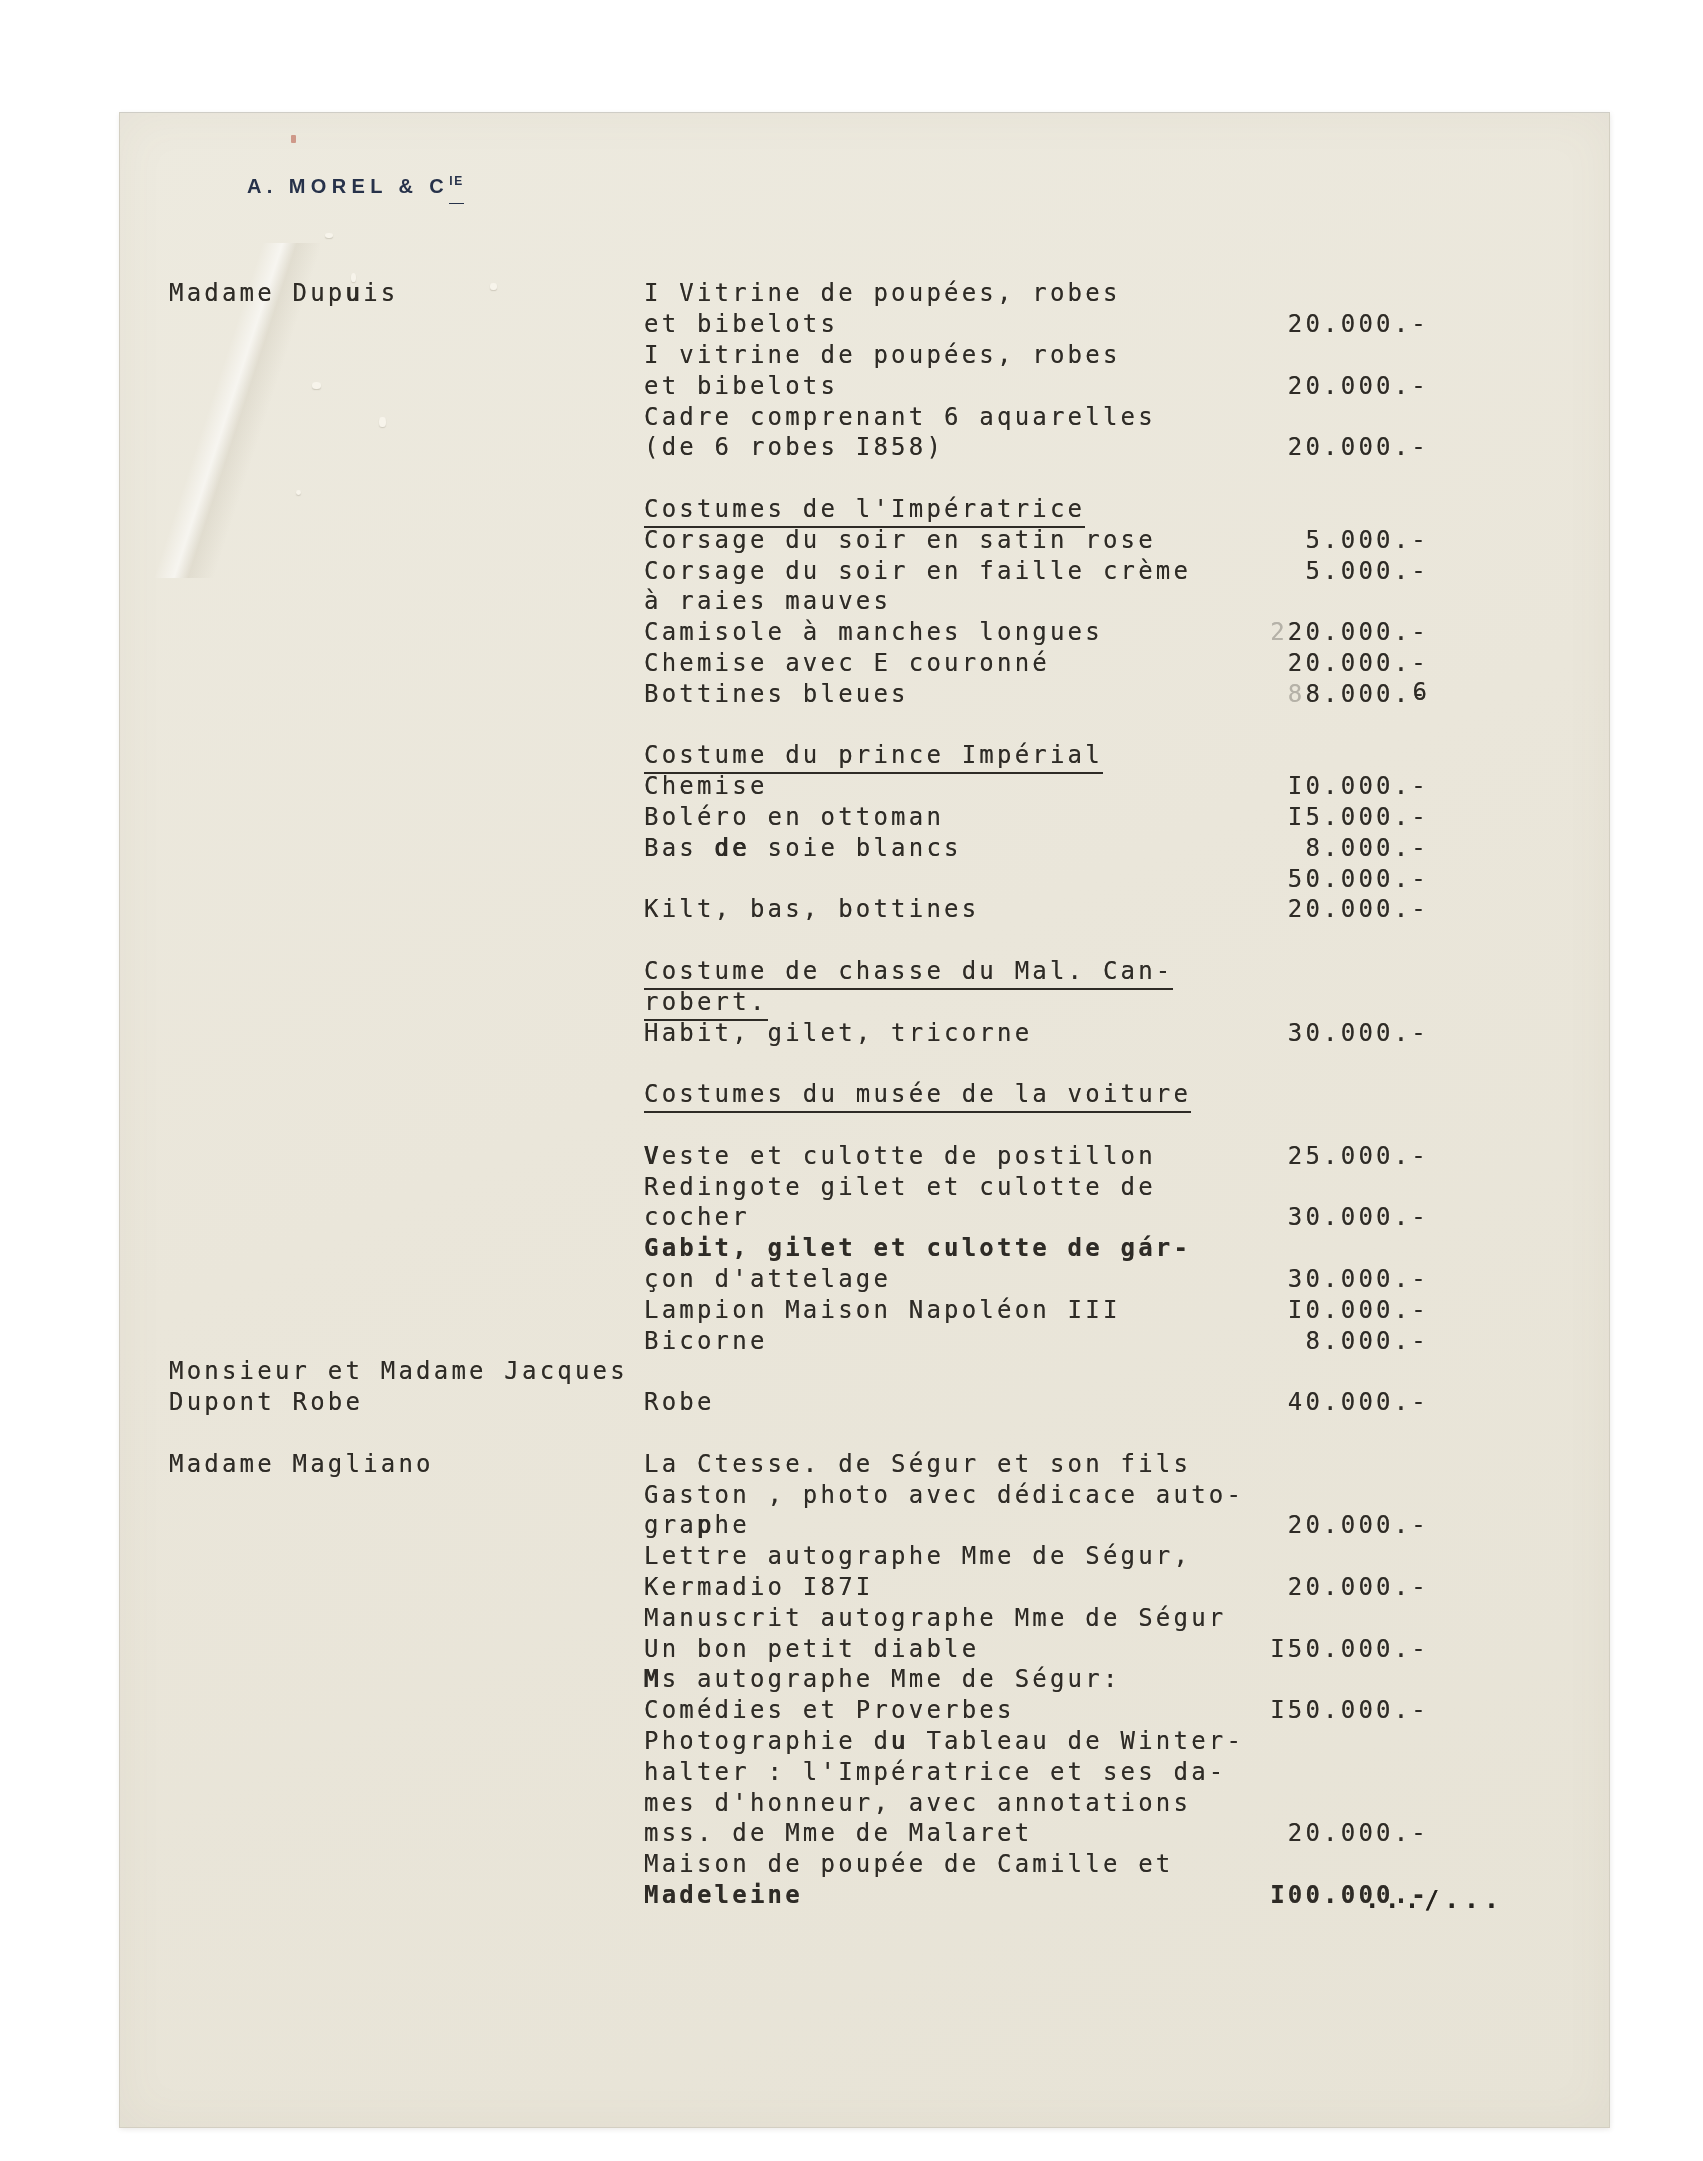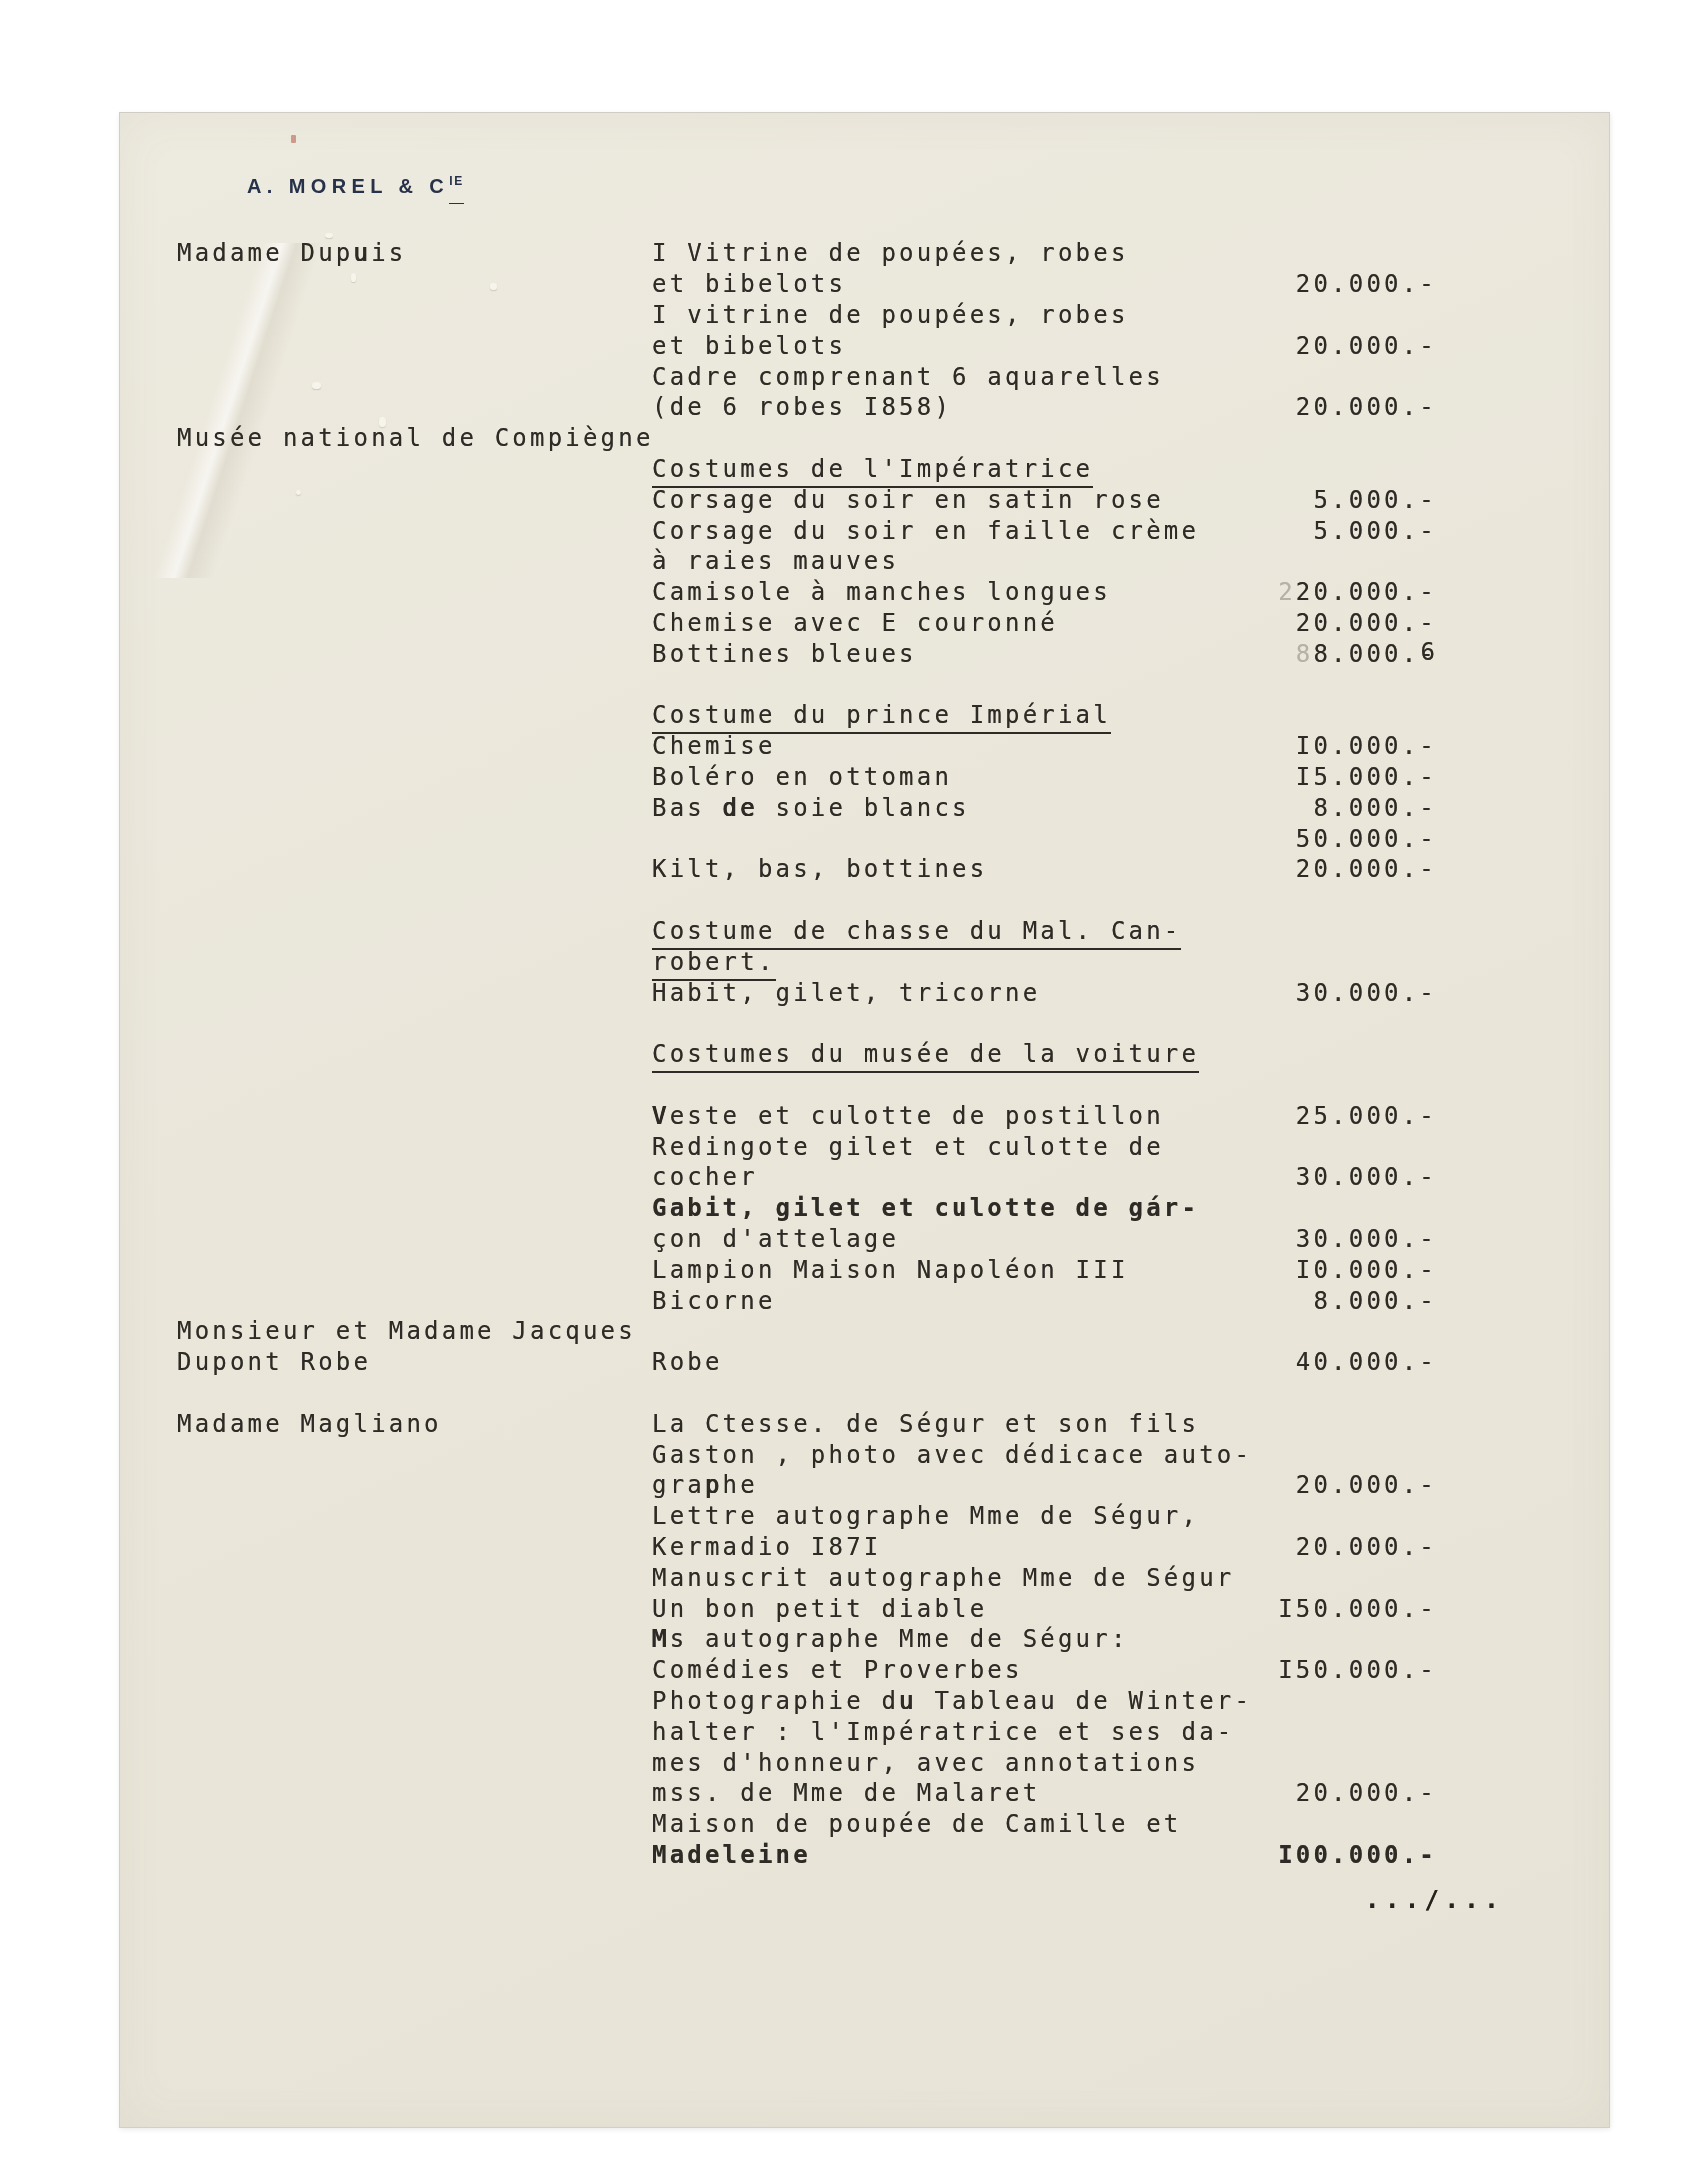--- a/index.html
+++ b/index.html
@@ -16,21 +16,21 @@
   .letterhead{
     position:absolute;left:127px;top:61px;
     font-family:"Liberation Sans",sans-serif;font-weight:700;
     font-size:20px;letter-spacing:5.4px;color:#27324a;white-space:pre;
   }
   .letterhead sup{
     font-size:12px;letter-spacing:1.6px;vertical-align:7.6px;
     border-bottom:1.6px solid #27324a;padding-bottom:15px;
   }
 
-  .row{position:absolute;left:8px;width:100%;height:31px;}
+  .row{position:absolute;left:0;width:100%;height:31px;margin-top:40px;}
   .cell{
     position:absolute;top:0;white-space:pre;
     font-family:"DejaVu Sans Mono",monospace;
     font-size:24px;line-height:31px;letter-spacing:3.2px;
     color:#2e2b26;text-shadow:0 0 0.5px rgba(46,43,38,.55);
   }
   .name{left:49px;}
   .item{left:524px;}
   .price{right:180px;text-align:right;}
   .u{border-bottom:2.2px solid #2e2b26;padding-bottom:1px;}
@@ -86,23 +86,20 @@
         <span class="cell item"><span>et bibelots</span></span>
         <span class="cell price">20.000.-</span>
       </div>
       <div class="row" style="top: 249px;">
         <span class="cell item"><span>Cadre comprenant 6 aquarelles</span></span>
       </div>
       <div class="row" style="top: 279px;">
         <span class="cell item"><span>(de 6 robes I858)</span></span>
         <span class="cell price">20.000.-</span>
       </div>
-      <div class="row" style="top: 310px;">
-        <span class="cell name"><span>Musée national de Compiègne</span></span>
-      </div>
       <div class="row" style="top: 341px;">
         <span class="cell item u"><span>Costumes de l'Impératrice</span></span>
       </div>
       <div class="row" style="top: 372px;">
         <span class="cell item"><span>Corsage du soir en satin rose</span></span>
         <span class="cell price">5.000.-</span>
       </div>
       <div class="row" style="top: 403px;">
         <span class="cell item"><span>Corsage du soir en faille crème</span></span>
         <span class="cell price">5.000.-</span>

